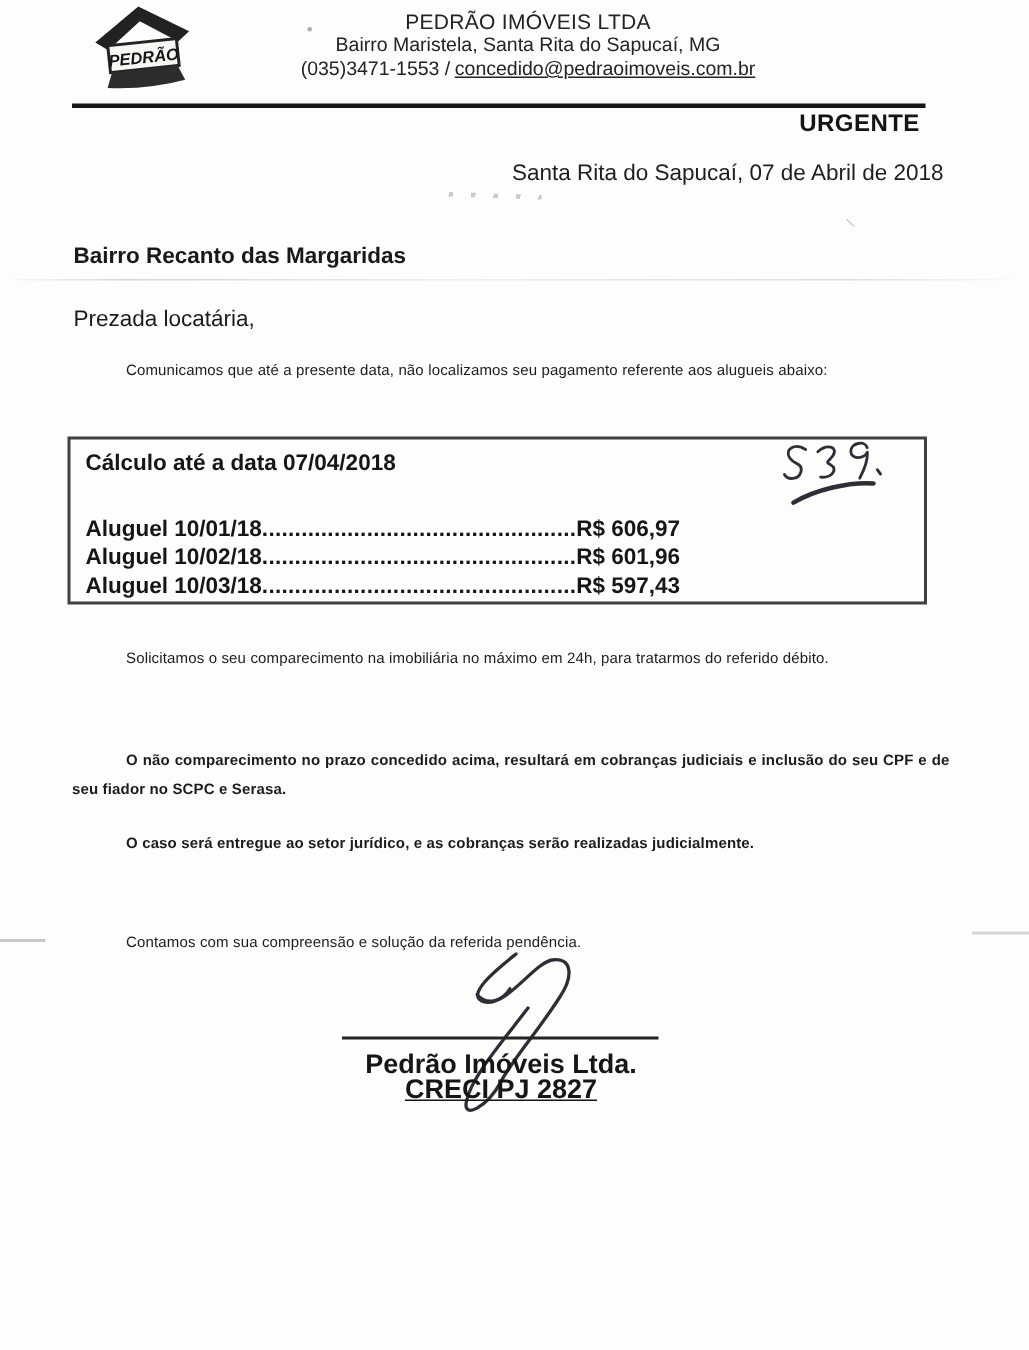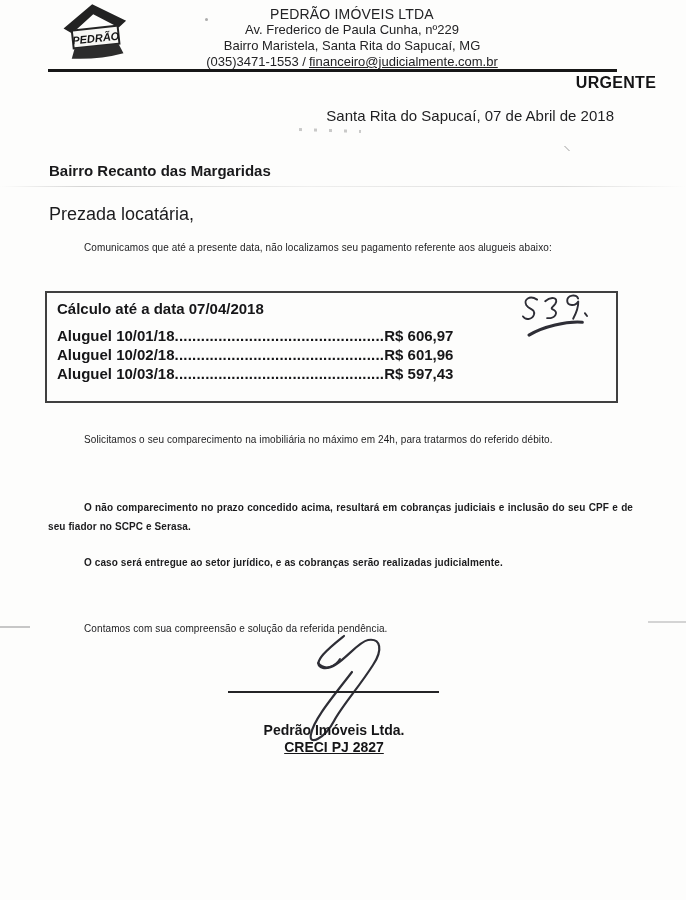--- a/index.html
+++ b/index.html
@@ -26,45 +26,44 @@
   .company{font-size:14px;letter-spacing:.2px;}
   .email{text-decoration:underline;margin-left:3px;}
   .header-rule{
     position:absolute;left:48px;top:69px;width:569px;height:3px;
     background:#171717;
   }
   .urgente{
     position:absolute;top:74px;left:530px;width:86px;
     font-size:16px;font-weight:bold;letter-spacing:.3px;color:#141416;
     text-align:center;
-    margin-left:43px;
   }
   .dateline{
-    position:absolute;top:107px;left:48px;width:566px;
+    position:absolute;top:107px;left:63px;width:566px;
     text-align:right;font-size:15px;color:#1e1e20;
   }
   .recipient{position:absolute;top:162px;left:49px;font-size:15px;font-weight:bold;color:#19191b;}
-  .salutation{position:absolute;top:204px;left:49px;font-size:18px;}
+  .salutation{position:absolute;top:204px;left:49px;font-size:15px;}
 
   
   .calc-box{
     position:absolute;left:45px;top:291px;width:573px;height:112px;
     border:2px solid #404040;box-sizing:border-box;
     padding:7px 10px;background:transparent;
   }
   .calc-title{font-size:15px;font-weight:bold;color:#161618;}
-  .calc-items{margin-top:9px;}
+  .calc-items{margin-top:26px;}
   .calc-row{font-size:15px;line-height:19px;font-weight:bold;color:#161618;white-space:nowrap;}
   .dot-leader{letter-spacing:.2px;}
 
   
   .sig-line{position:absolute;left:228px;top:691px;width:211px;height:2px;background:#242426;}
   .signer{
-    position:absolute;left:216px;top:722px;width:236px;text-align:center;
-    font-size:14px;font-weight:bold;color:#161618;line-height:17px;
+    position:absolute;left:216px;top:701px;width:236px;text-align:center;
+    font-size:18px;font-weight:bold;color:#161618;line-height:17px;
   }
   .signer .creci{margin-top:0;text-decoration:underline;}
 
   
   .footer{
     position:absolute;left:48px;top:814px;width:574px;
     text-align:center;font-size:14.5px;line-height:28px;color:#222224;
   }
 
   
@@ -94,23 +93,22 @@
     <g transform="rotate(-6 40 30)">
       <polygon points="39,3 71,23 63,29 39,13 16,30 8,24" fill="#222222"></polygon>
       <rect x="16" y="27" width="46" height="18" fill="#f7f7f4" stroke="#232323" stroke-width="2"></rect>
       <text x="39" y="41" text-anchor="middle" font-size="11" font-style="italic" font-weight="bold" fill="#151515" font-family="Liberation Sans, DejaVu Sans, sans-serif">PEDRÃO</text>
       <path d="M17,45 L61,45 L65,55 Q40,59 13,55 Z" fill="#2c2c2c"></path>
     </g>
   </svg>
 
   <div class="header-block">
     <div class="company">PEDRÃO IMÓVEIS LTDA</div>
-    <div>Av. Frederico de Paula Cunha, nº229</div>
     <div>Bairro Maristela, Santa Rita do Sapucaí, MG</div>
-    <div><span>(035)3471-1553 /</span><span class="email">financeiro@judicialmente.com.br</span></div>
+    <div><span>(035)3471-1553 /</span><span class="email">concedido@pedraoimoveis.com.br</span></div>
   </div>
 
   <div class="header-rule"></div>
   <div class="urgente">URGENTE</div>
 
   <div class="dateline">Santa Rita do Sapucaí, 07 de Abril de 2018</div>
 
   <div class="recipient">Bairro Recanto das Margaridas</div>
   <div class="salutation">Prezada locatária,</div>
 

